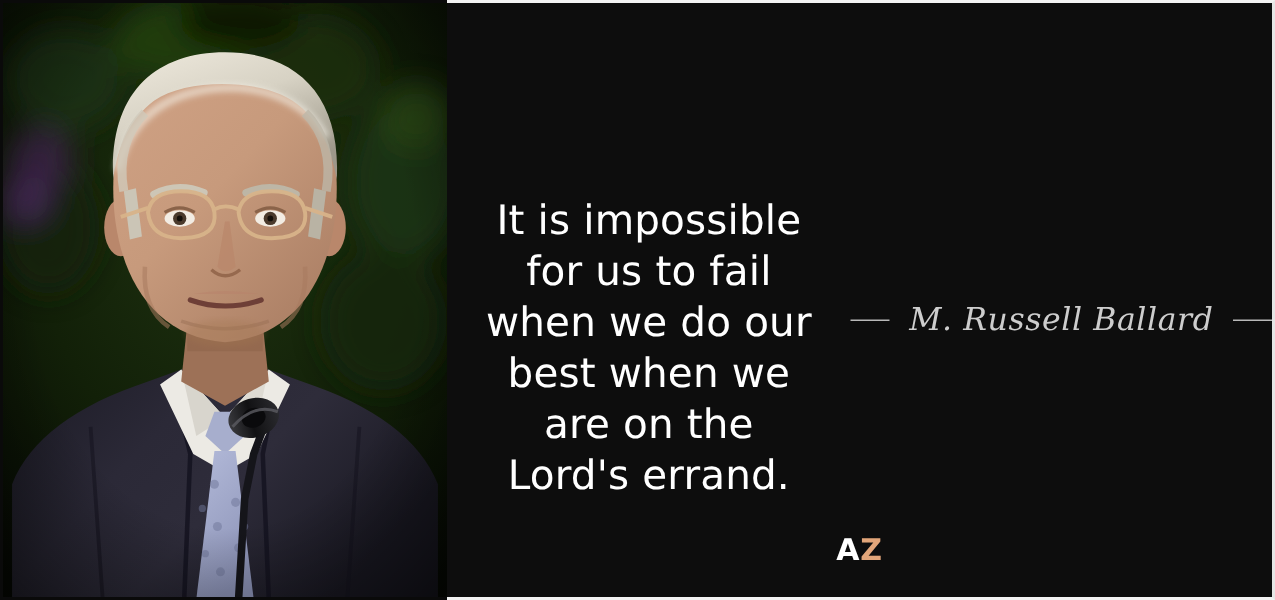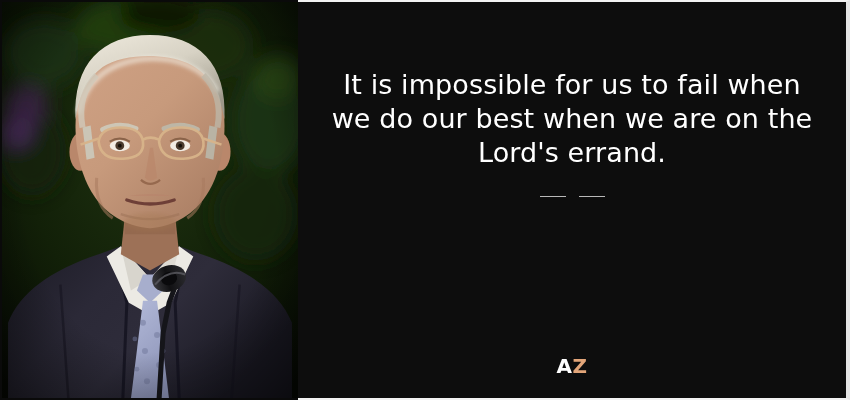--- a/index.html
+++ b/index.html
@@ -43,24 +43,24 @@
   }
 
   
   .quote-panel {
     position: relative;
     flex: 1 1 auto;
     height: 400px;
     background: #0d0d0d;
     box-sizing: border-box;
     border-top: 2px solid #f2f2f2;
-    border-right: 4px solid #e5e5e5;
+    border-right: 2px solid #e5e5e5;
     border-bottom: 2px solid #f2f2f2;
     display: flex;
-    flex-direction: column;
+    flex-direction: row;
     align-items: center;
   }
 
   .quote-text {
     margin: 0;
     padding: 0 22px;
     width: 100%;
     box-sizing: border-box;
     margin-top: 66px;
     color: #ffffff;
@@ -295,20 +295,21 @@
       <rect x="0" y="0" width="294" height="396" fill="url(#vig)"></rect>
     </svg>
   </div>
 
   <div class="quote-panel">
 
     <p class="quote-text">It is impossible for us to fail when we do our best when we are on the Lord's errand.</p>
 
     <div class="attribution-row">
       <span class="attr-dash"></span>
+      <span class="attr-name">M. Russell Ballard</span>
       <span class="attr-dash"></span>
     </div>
 
     <div class="logo">
       <div class="logo-inner">
         <span class="logo-az">
           <span class="logo-a">A</span>
             <span class="logo-z">Z</span>
         </span>
       </div>

